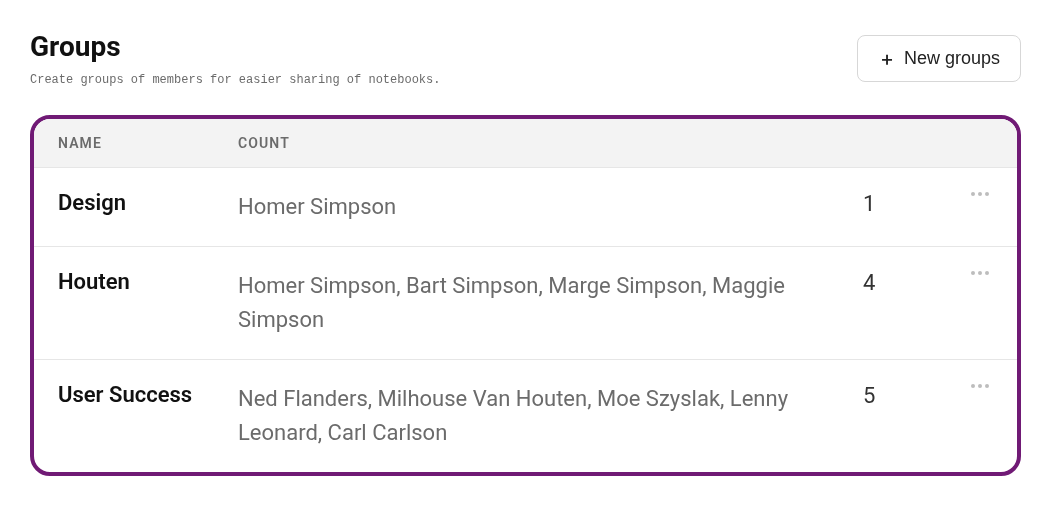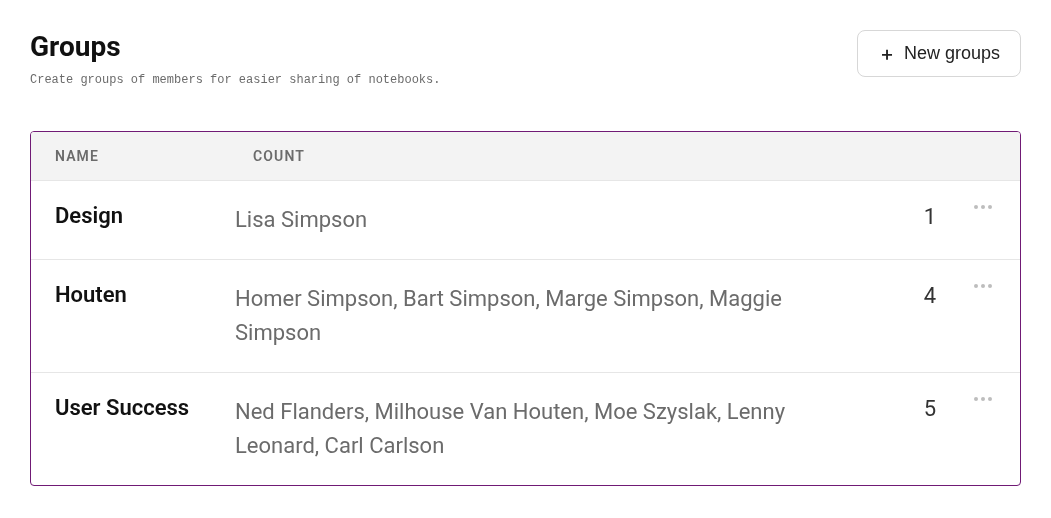--- a/index.html
+++ b/index.html
@@ -6,21 +6,21 @@
     body {
       font-family: -apple-system, BlinkMacSystemFont, "Segoe UI", Roboto, Helvetica, Arial, sans-serif;
       background: #fff;
       color: #1a1a1a;
       padding: 30px;
       width: 1051px;
     }
     .header-row {
       display: flex;
       justify-content: space-between;
-      align-items: flex-start;
+      align-items: center;
     }
     .title-block {
       display: flex;
       flex-direction: column;
     }
     .page-title {
       font-size: 28px;
       font-weight: 700;
       color: #111;
       margin-bottom: 10px;
@@ -43,39 +43,39 @@
       font-weight: 500;
       color: #222;
       cursor: pointer;
     }
     .new-group-btn .plus {
       font-size: 18px;
       font-weight: 600;
       line-height: 1;
     }
     .table-wrap {
-      margin-top: 44px;
-      border: 1px solid #701a75;
-      border-radius: 4px;
+      margin-top: 28px;
+      border: 4px solid #701a75;
+      border-radius: 20px;
       overflow: hidden;
     }
     .thead {
       display: flex;
       align-items: center;
       background: #f3f3f3;
       border-bottom: 1px solid #e6e6e6;
       padding: 16px 24px;
       font-size: 14px;
       font-weight: 600;
       letter-spacing: 0.08em;
       color: #6b6b6b;
     }
     .col-name { width: 180px; flex-shrink: 0; }
     .col-members { flex: 1; padding-right: 20px; }
-    .col-count { width: 70px; text-align: right; flex-shrink: 0; }
+    .col-count { width: 70px; flex-shrink: 0; }
     .col-actions { width: 60px; flex-shrink: 0; display: flex; justify-content: flex-end; align-items: center; }
     .trow {
       display: flex;
       align-items: flex-start;
       padding: 22px 24px;
       border-bottom: 1px solid #e6e6e6;
       font-size: 22px;
     }
     .trow:last-child { border-bottom: none; }
     .trow .col-name {
@@ -126,21 +126,21 @@
 
 <div class="table-wrap">
   <div class="thead">
     <div class="col-name">NAME</div>
     <div class="col-count">COUNT</div>
     <div class="col-actions"></div>
   </div>
 
   <div class="trow">
     <div class="col-name">Design</div>
-    <div class="col-members">Lisa Simpson</div>
+    <div class="col-members">Homer Simpson</div>
     <div class="col-count">1</div>
     <div class="col-actions">
       <button class="more-btn">
         <span class="dot"></span>
         <span class="dot"></span>
         <span class="dot"></span>
       </button>
     </div>
   </div>
 

